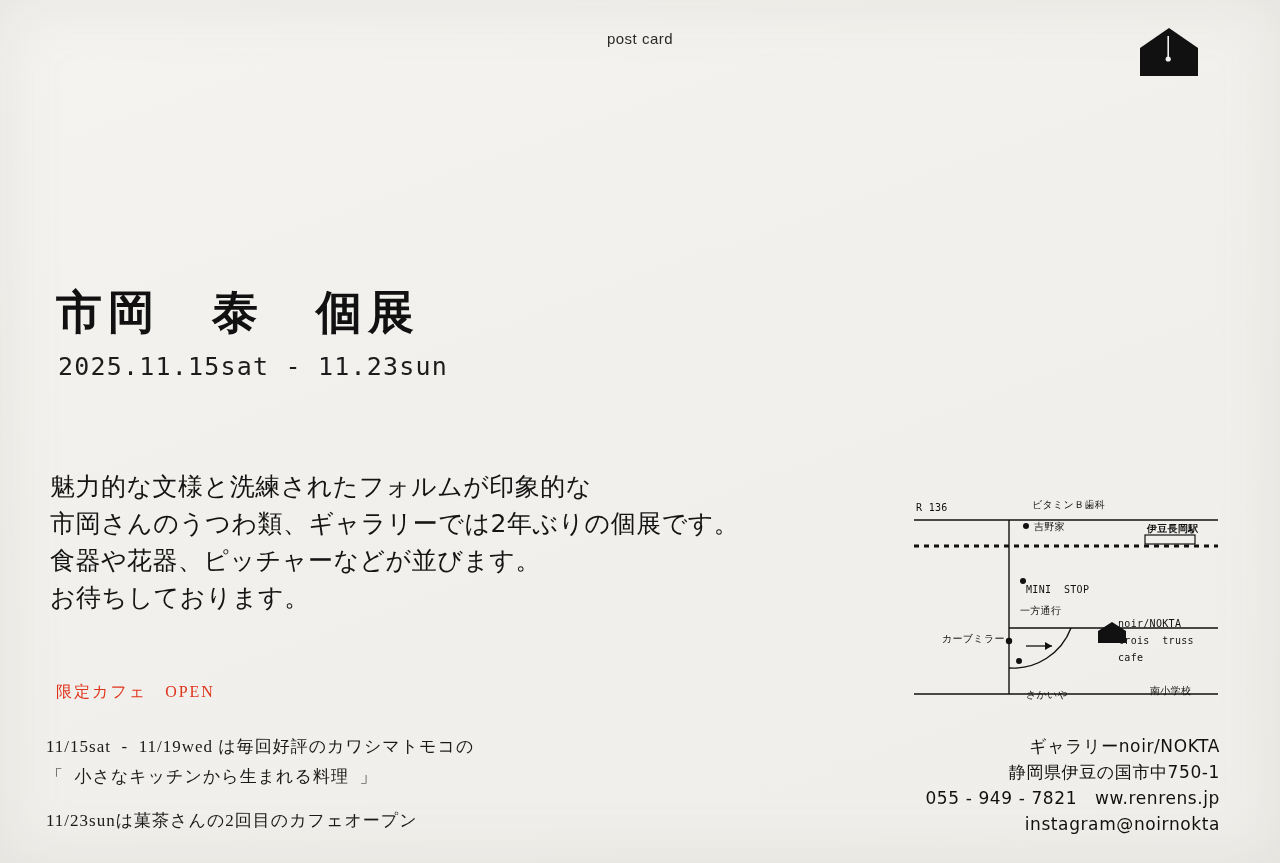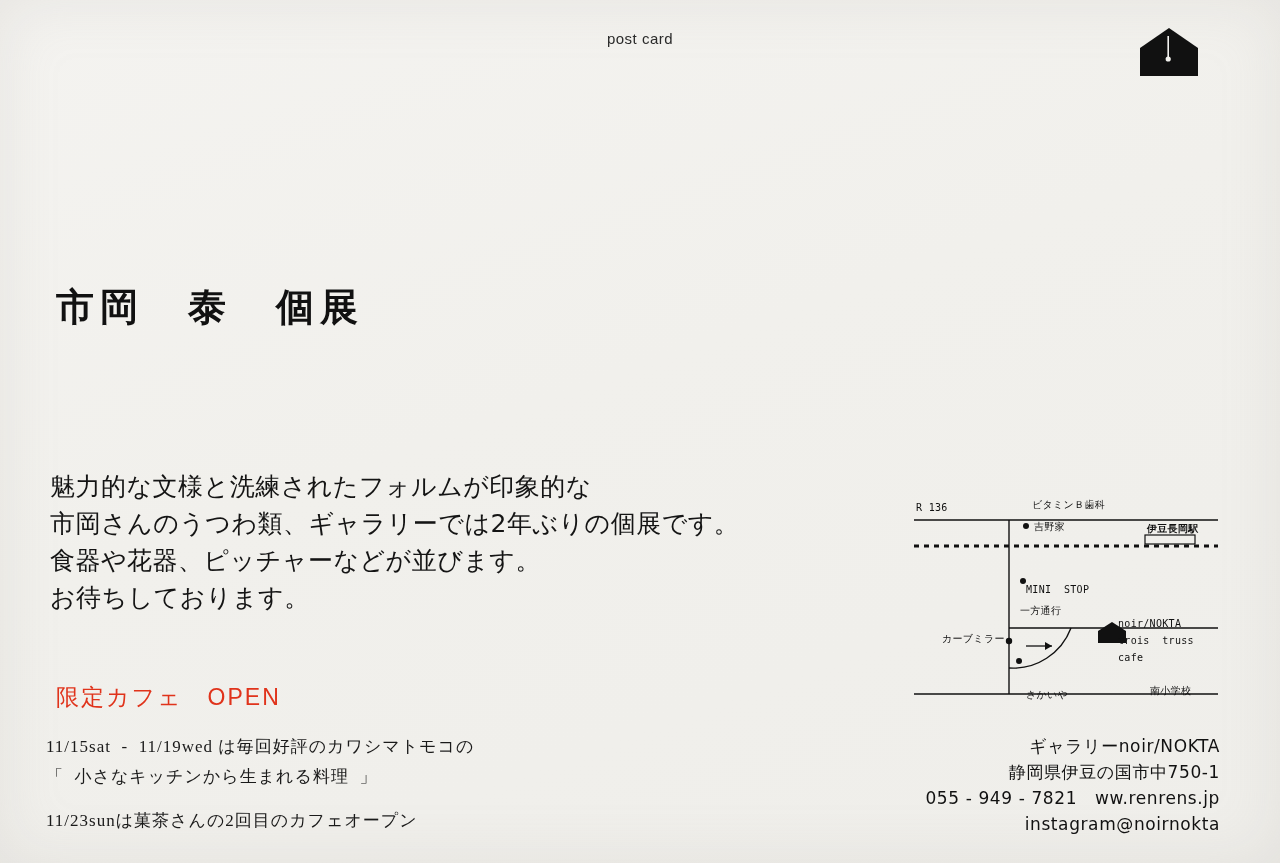--- a/index.html
+++ b/index.html
@@ -47,21 +47,21 @@
     left: 1140px;
     width: 58px;
     height: 48px;
   }
   .stamp-mark svg { display: block; }
 
   .title {
     position: absolute;
     left: 56px;
     top: 282px;
-    font-size: 38px;
+    font-size: 46px;
     font-weight: 700;
     letter-spacing: 6px;
     color: #111;
     font-family: "DejaVu Sans", sans-serif;
   }
 
   .dates {
     position: absolute;
     left: 58px;
     top: 352px;
@@ -89,24 +89,24 @@
     color: #141414;
     font-family: "DejaVu Sans", sans-serif;
     letter-spacing: 0.5px;
   }
   .body-text div { white-space: pre; }
 
   .cafe-heading {
     position: absolute;
     left: 56px;
     top: 682px;
-    font-size: 23px;
+    font-size: 16px;
     color: #e0331b;
     letter-spacing: 2px;
-    font-family: Liberation Sans, sans-serif;
+    font-family: Liberation Serif, serif;
   }
 
   .cafe-lines {
     position: absolute;
     left: 46px;
     top: 732px;
     font-size: 17px;
     line-height: 30px;
     color: #1a1a1a;
     font-family: Liberation Serif, serif;
@@ -158,20 +158,21 @@
   <div class="stamp-mark">
     <svg width="58" height="48" viewBox="0 0 58 48" aria-hidden="true">
       <path d="M29 0 L58 20 L58 48 L0 48 L0 20 Z" fill="#111111"></path>
       <rect x="27.4" y="8" width="1.6" height="22" fill="#f2f1ee"></rect>
       <circle cx="28.2" cy="31" r="2.6" fill="#f2f1ee"></circle>
     </svg>
   </div>
 
   <div class="title">市岡　泰　個展</div>
 
+  <div class="dates">2025.11.15sat - 11.23sun</div>
 
   <div class="body-text">
     <div>魅力的な文様と洗練されたフォルムが印象的な</div>
     <div>市岡さんのうつわ類、ギャラリーでは2年ぶりの個展です。</div>
     <div>食器や花器、ピッチャーなどが並びます。</div>
     <div>お待ちしております。</div>
   </div>
 
   <div class="cafe-heading">限定カフェ　OPEN</div>
 

